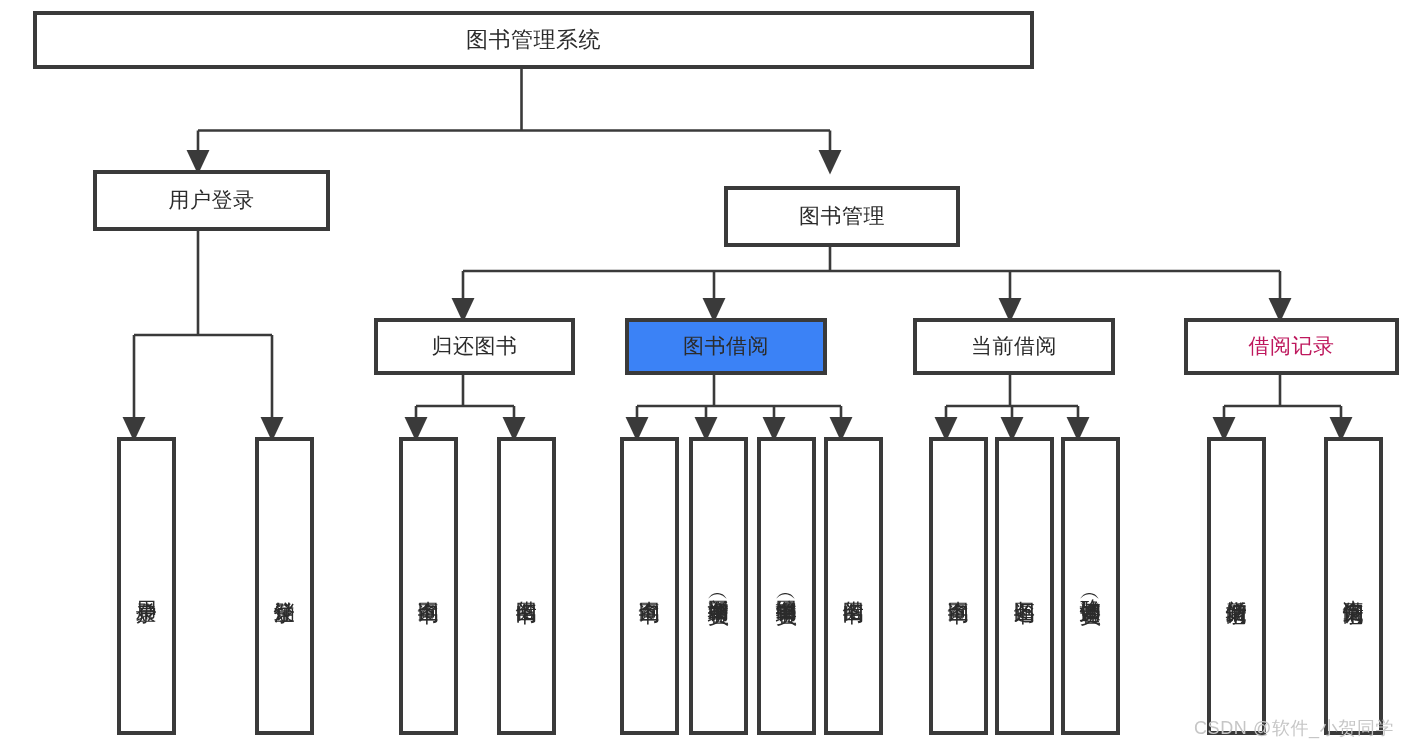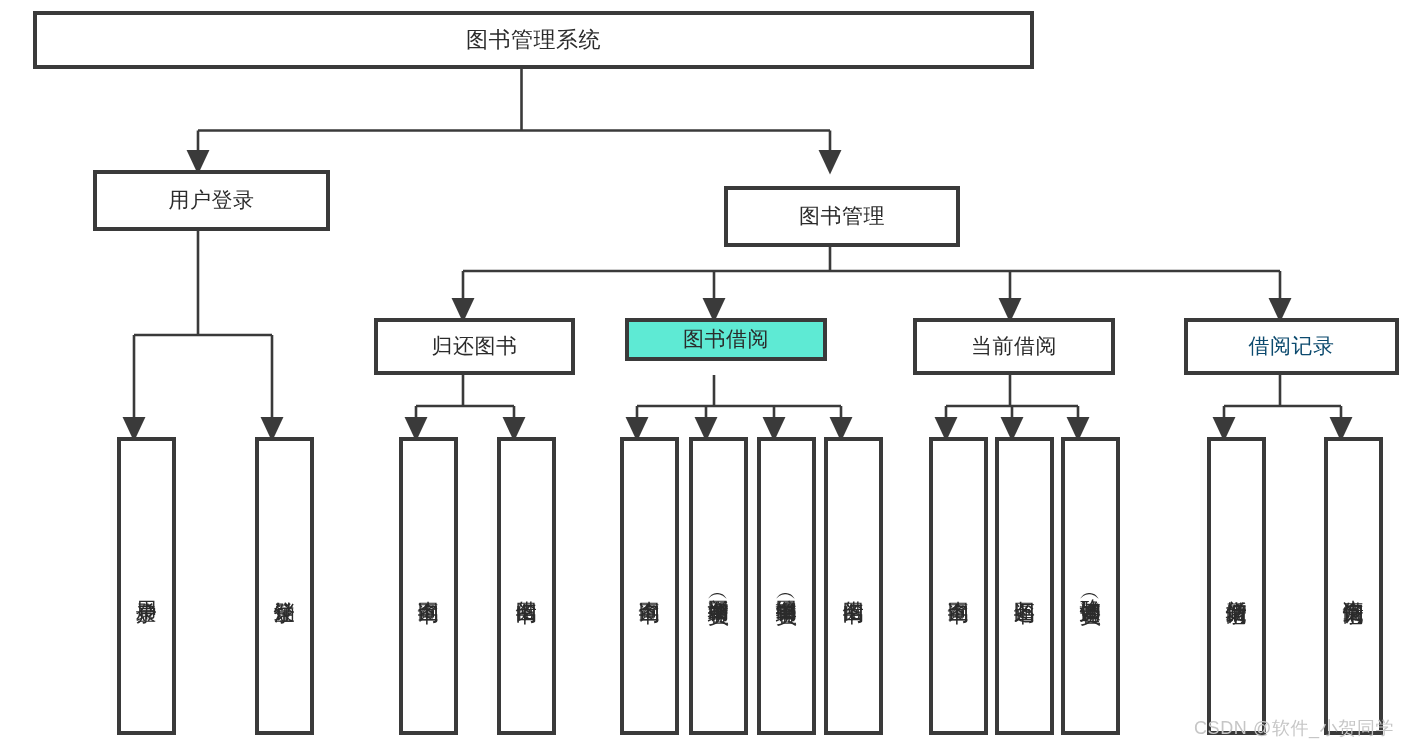--- a/index.html
+++ b/index.html
@@ -139,27 +139,27 @@
   <div class="node horiz" style="left: 81px; top: 170px; width: 237px; height: 61px; border-color: rgb(58, 58, 58); background: rgb(255, 255, 255); color: rgb(43, 43, 43);">
     <span class="cap">用户登录</span>
   </div>
   <div class="node horiz" style="left: 712px; top: 186px; width: 236px; height: 61px; border-color: rgb(58, 58, 58); background: rgb(255, 255, 255); color: rgb(43, 43, 43);">
     <span class="cap">图书管理</span>
   </div>
 
   <div class="node horiz" style="left: 362px; top: 318px; width: 201px; height: 57px; border-color: rgb(58, 58, 58); background: rgb(255, 255, 255); color: rgb(43, 43, 43);">
     <span class="cap">归还图书</span>
   </div>
-  <div class="node horiz" style="left: 613px; top: 318px; width: 202px; height: 43px; border-color: rgb(58, 58, 58); background: #5eead4; color: rgb(43, 43, 43);">
+  <div class="node horiz" style="left: 613px; top: 318px; width: 202px; height: 57px; border-color: rgb(58, 58, 58); background: #3b82f6; color: rgb(43, 43, 43);">
     <span class="cap">图书借阅</span>
   </div>
   <div class="node horiz" style="left: 901px; top: 318px; width: 202px; height: 57px; border-color: rgb(58, 58, 58); background: rgb(255, 255, 255); color: rgb(43, 43, 43);">
     <span class="cap">当前借阅</span>
   </div>
-  <div class="node horiz" style="left: 1172px; top: 318px; width: 215px; height: 57px; border-color: rgb(58, 58, 58); background: rgb(255, 255, 255); color: #0c4a6e;">
+  <div class="node horiz" style="left: 1172px; top: 318px; width: 215px; height: 57px; border-color: rgb(58, 58, 58); background: rgb(255, 255, 255); color: #be185d;">
     <span class="cap">借阅记录</span>
   </div>
 
   <div class="node vert" style="left: 105px; top: 437px; width: 59px; height: 298px; border-color: rgb(58, 58, 58); background: rgb(255, 255, 255); color: rgb(43, 43, 43);">
     <span class="cap">用户登录</span>
   </div>
   <div class="node vert" style="left: 243px; top: 437px; width: 59px; height: 298px; border-color: rgb(58, 58, 58); background: rgb(255, 255, 255); color: rgb(43, 43, 43);">
     <span class="cap">注销登录</span>
   </div>
 

